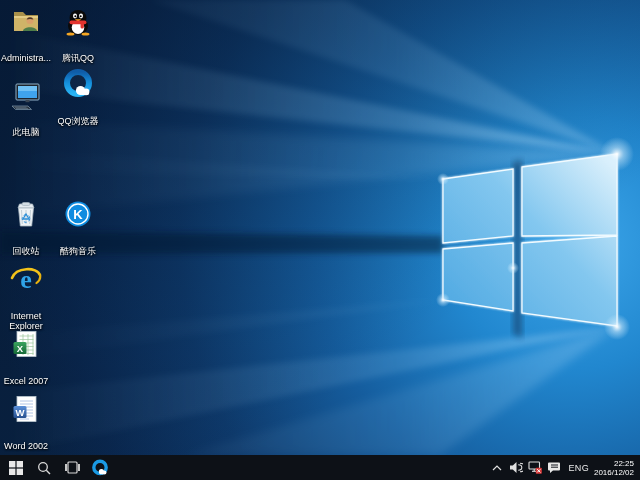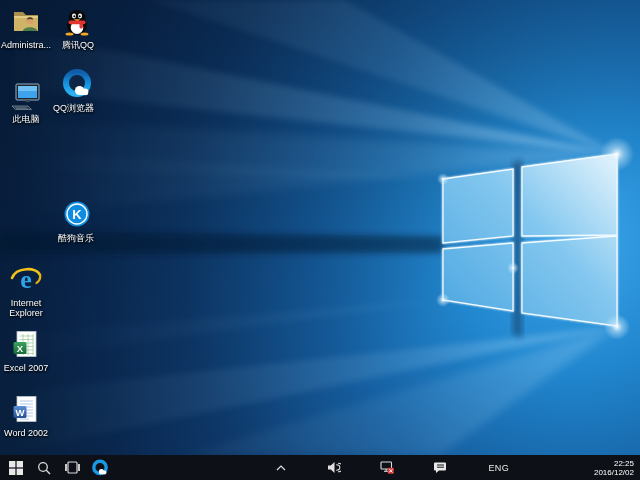--- a/index.html
+++ b/index.html
@@ -4,32 +4,32 @@
 <style>
   html,body{margin:0;padding:0;}
   body{width:640px;height:480px;overflow:hidden;position:relative;background:#000;
        font-family:"Liberation Sans","DejaVu Sans",sans-serif;-webkit-font-smoothing:antialiased;}
   #screen{position:absolute;inset:0;width:640px;height:480px;}
   
   #desktop{position:absolute;left:0;top:0;width:640px;height:455px;overflow:hidden;}
   #wall{position:absolute;left:0;top:0;width:640px;height:455px;display:block;}
   .dicon{position:absolute;display:flex;flex-direction:column;align-items:center;cursor:default;}
   .dicon .art{width:34px;height:34px;display:flex;align-items:center;justify-content:center;}
-  .dicon .lbl{margin-top:2px;font-size:9px;line-height:10px;color:#fff;text-align:center;
+  .dicon .lbl{margin-top:15px;font-size:9px;line-height:10px;color:#fff;text-align:center;
               text-shadow:0 1px 2px rgba(0,0,0,.9),1px 1px 2px rgba(0,0,0,.7);max-width:56px;word-wrap:break-word;}
-  .c1{left:0;width:52px;} .c2{left:38px;width:56px;align-items:flex-end;}
+  .c1{left:0;width:52px;} .c2{left:50px;width:56px;}
   
   #taskbar{position:absolute;left:0;top:455px;width:640px;height:25px;background:#0d1117;
            display:flex;align-items:center;}
   .tb-left{display:flex;align-items:center;height:100%;padding-left:5px;}
   .tb-btn{width:22px;height:25px;display:flex;align-items:center;justify-content:center;margin-right:6px;}
-  .tray{position:absolute;right:2px;top:0;height:25px;display:flex;align-items:center;gap:34px;}
+  .tray{position:absolute;right:2px;top:0;height:25px;display:flex;align-items:center;}
   .tray-ic{width:15px;height:25px;display:flex;align-items:center;justify-content:center;margin-right:4px;}
   .lang{color:#eaeaea;font-size:9px;padding:0 5px 0 3px;letter-spacing:.3px;}
-  .clock{color:#fff;font-size:8px;line-height:9px;text-align:right;padding-right:4px;white-space:nowrap;margin-left:46px;}
+  .clock{color:#fff;font-size:8px;line-height:9px;text-align:right;padding-right:4px;white-space:nowrap;}
 </style>
 </head>
 <body>
 
 <div id="screen">
 
   <div id="desktop">
     <svg id="wall" viewBox="0 0 640 455">
       <defs>
         <radialGradient id="bgG" gradientUnits="userSpaceOnUse" cx="575" cy="242" r="580">
@@ -166,20 +166,33 @@
           <circle cx="18.5" cy="22.5" r="4.6" fill="#ffffff"></circle>
           <circle cx="24" cy="23.8" r="3.4" fill="#ffffff"></circle>
           <rect x="18.5" y="22.5" width="8.5" height="4.6" rx="2.2" fill="#ffffff"></rect>
         </svg>
       </div>
       <div class="lbl">QQ浏览器</div>
     </div>
 
 
 
+    <div class="dicon c1" style="top:197px">
+      <div class="art">
+        <svg width="32" height="32" viewBox="0 0 32 32">
+          <path d="M9.5,6 h13 l1.5,4 h-16 z" fill="#e4ebf0" stroke="#a8b6c0" stroke-width=".8"></path>
+          <rect x="12" y="4.5" width="8" height="3" rx="1.5" fill="#d3dde4" stroke="#a8b6c0" stroke-width=".7"></rect>
+          <path d="M8.5,10 h15 l-1.8,18 h-11.4 z" fill="#eef3f6" stroke="#a8b6c0" stroke-width=".8"></path>
+          <path d="M11.5,12 l.8,14 M16,12 v14 M20.5,12 l-.8,14" stroke="#c2ced6" stroke-width="1"></path>
+          <path d="M16,16 l3,5 h-6 z" fill="none" stroke="#2e8fd8" stroke-width="1.3"></path>
+          <circle cx="16" cy="20.5" r="3.8" fill="none" stroke="#2e8fd8" stroke-width="1" stroke-dasharray="3 2"></circle>
+        </svg>
+      </div>
+      <div class="lbl">回收站</div>
+    </div>
 
     <div class="dicon c2" style="top:197px">
       <div class="art">
         <svg width="32" height="32" viewBox="0 0 32 32">
           <circle cx="16" cy="16" r="12.5" fill="#0f8ce0"></circle>
           <circle cx="16" cy="16" r="10" fill="none" stroke="#ffffff" stroke-width="1.4"></circle>
           <text x="16" y="21" text-anchor="middle" font-size="13" font-weight="bold" fill="#ffffff" font-family="'Liberation Sans',sans-serif">K</text>
         </svg>
       </div>
       <div class="lbl">酷狗音乐</div>

